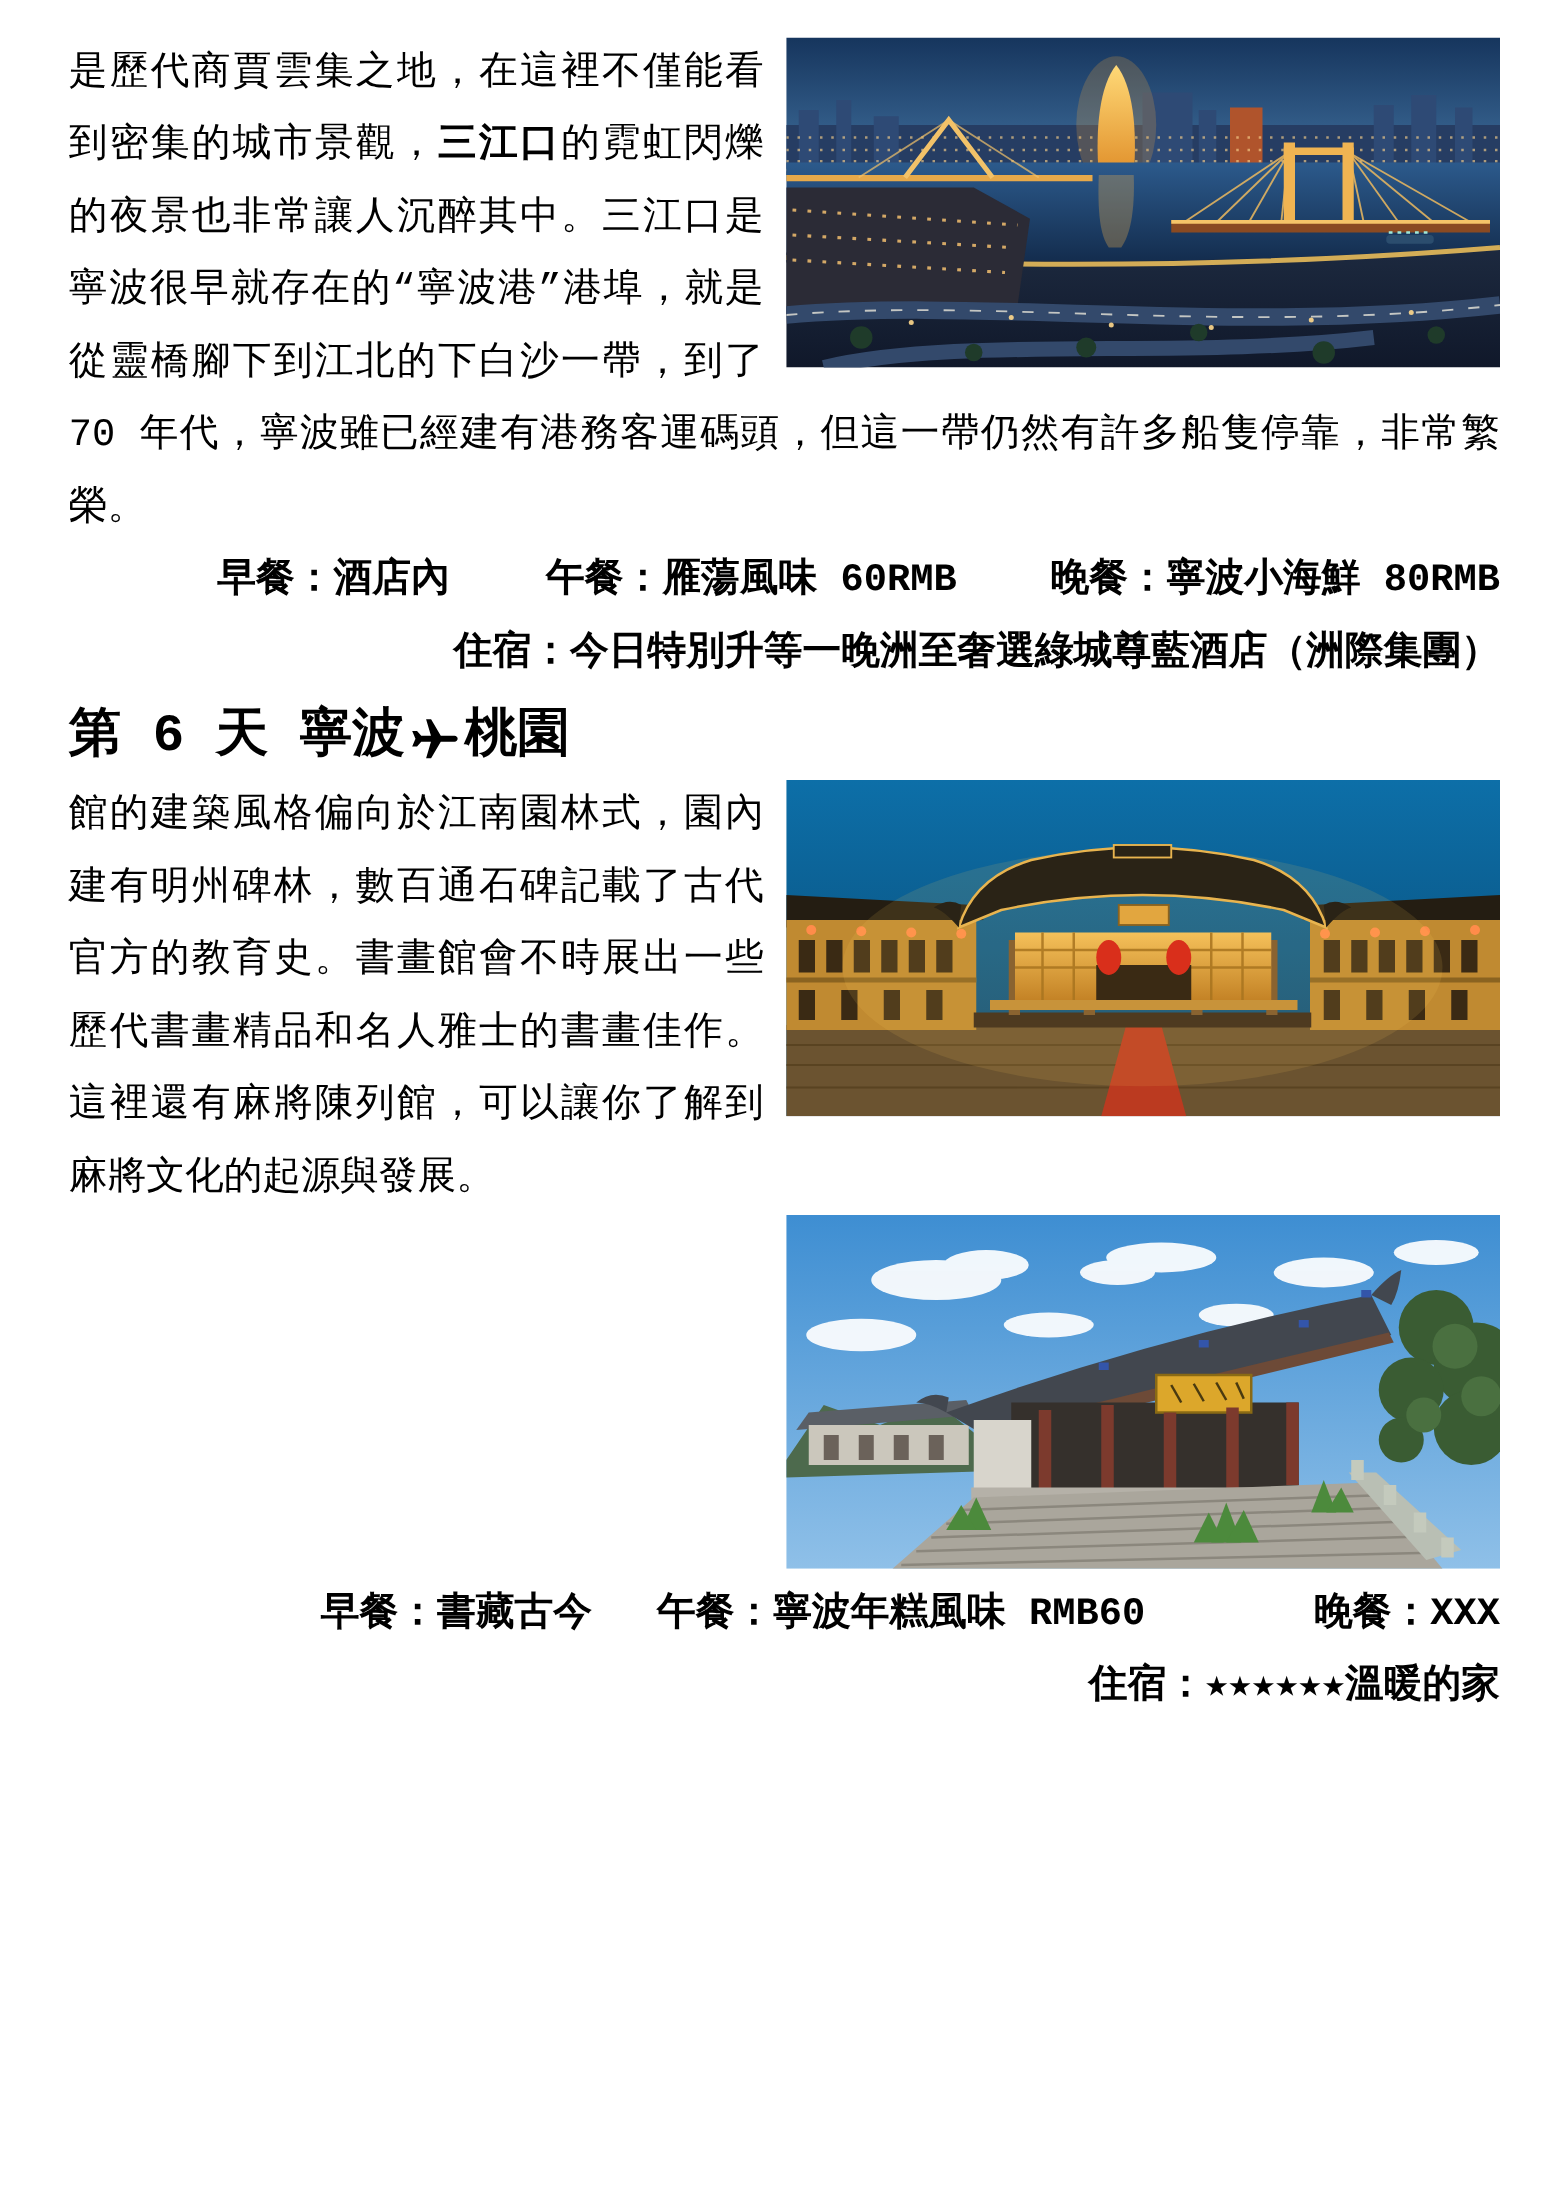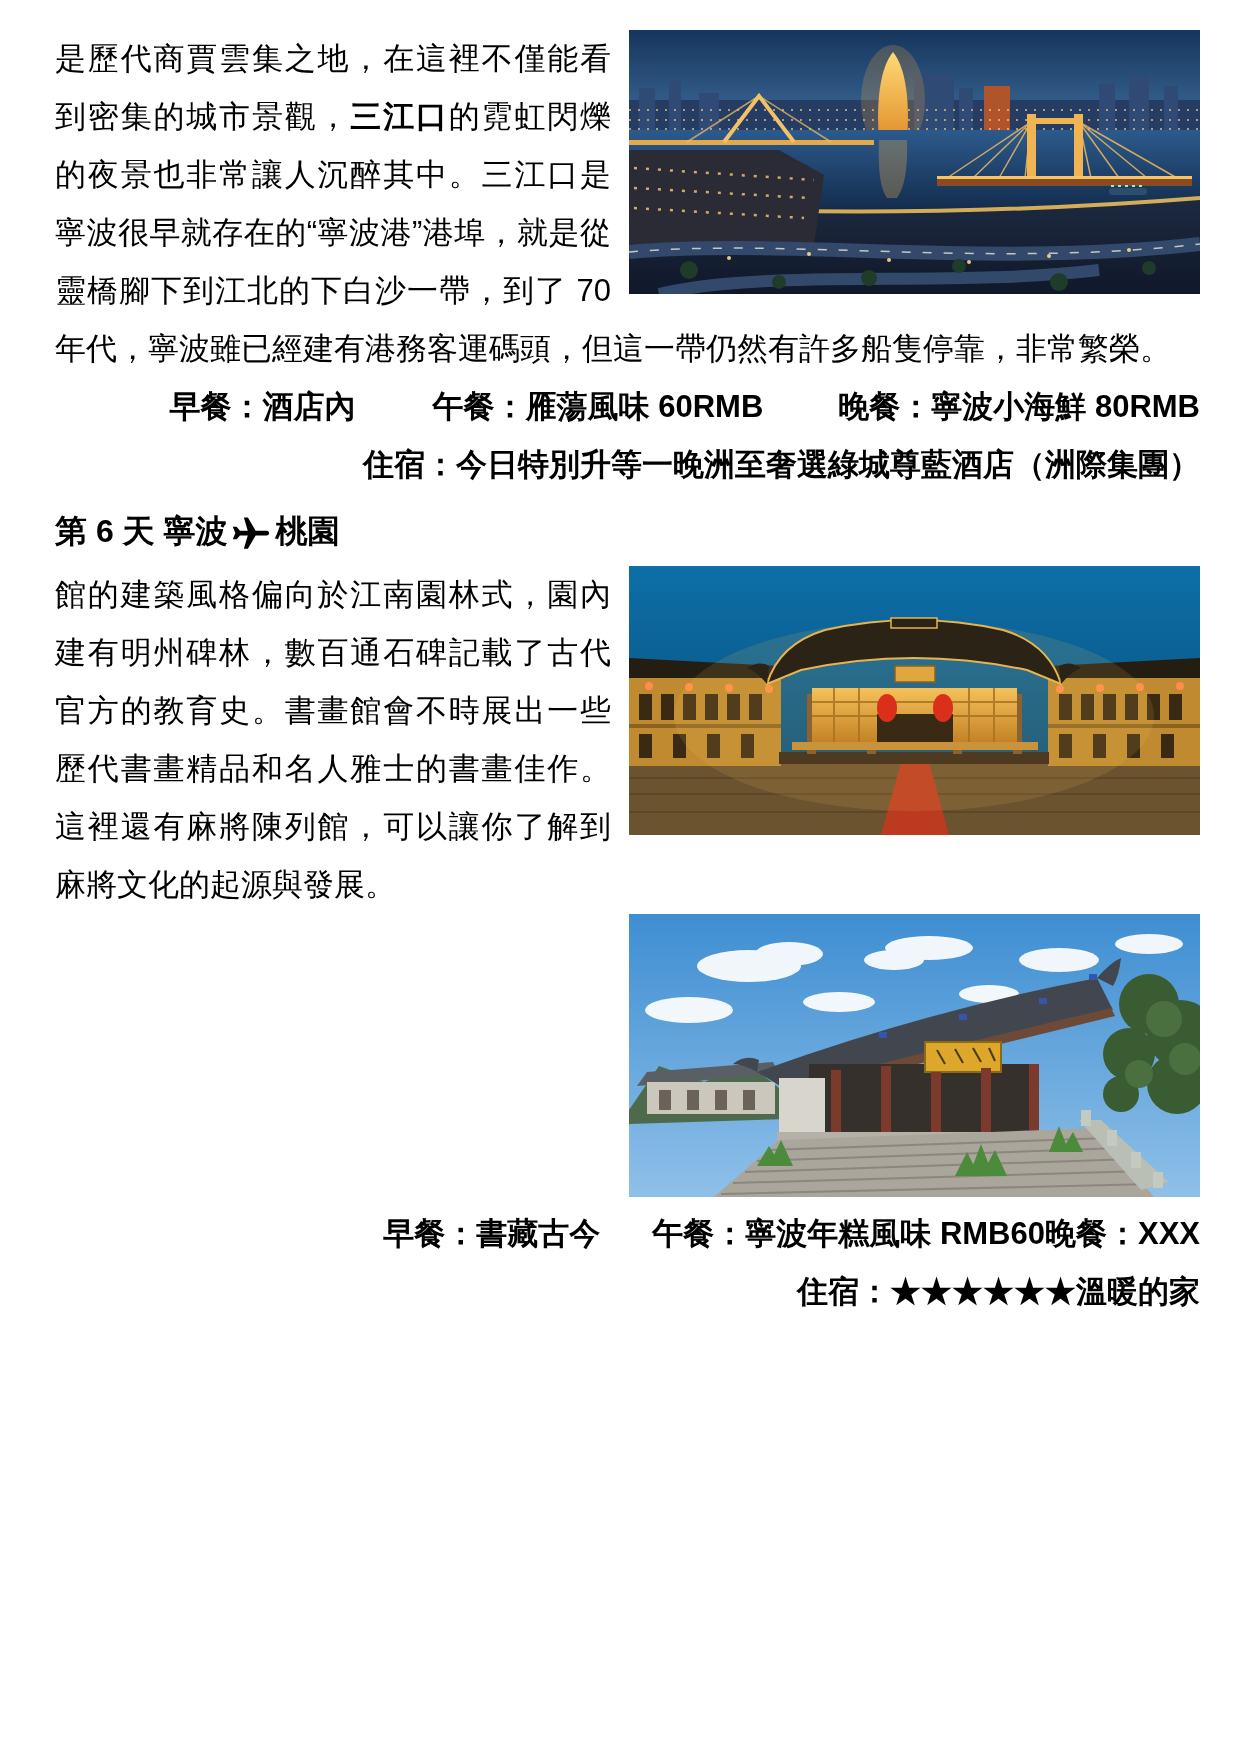--- a/index.html
+++ b/index.html
@@ -2,42 +2,42 @@
 <html><head>
 <meta charset="utf-8">
 <style>
   html,body{margin:0;padding:0;background:#ffffff;}
   .page{
     position:relative;
     width:1241px;height:1755px;
     box-sizing:border-box;
     padding:30px 41px 0 55px;
     background:#ffffff;
-    font-family:Liberation Sans, sans-serif;
+    font-family:Liberation Mono, monospace;
     font-size:31px;
     line-height:58px;
     color:#000;
     overflow:hidden;
   }
   .para{text-align:justify;}
   .lead{text-align:left;white-space:nowrap;}
   .b{font-weight:700;}
   .flow{overflow:visible;}
   figure.photo{float:right;margin:0 0 8px 18px;}
   figure.photo svg{display:block;width:100%;height:100%;}
   .photo-1{width:571px;height:264px;margin-top:8px;}
   .photo-2{width:571px;height:269px;margin-top:20px;}
   .photo-3{width:571px;height:283px;margin-top:8px;}
   .meal-row{font-weight:700;white-space:nowrap;text-align:right;}
   .gap-a{margin-left:77px;}
   .gap-b{margin-left:75px;}
   .gap-c{margin-left:52px;}
-  .gap-d{}
+  .gap-d{margin-left:135px;}
   h2.day-heading{
-    font-size:32px;line-height:70px;
+    font-size:42px;line-height:70px;
     font-weight:700;margin:2px 0 0 0;
     display:flex;align-items:center;gap:2px;
   }
   .plane-icon{width:40px;height:40px;flex:0 0 auto;margin:4px 2px 0 2px;}
   .clearfix::after{content:"";display:block;clear:both;}
 </style>
 </head>
 <body>
 
 <div class="page">

